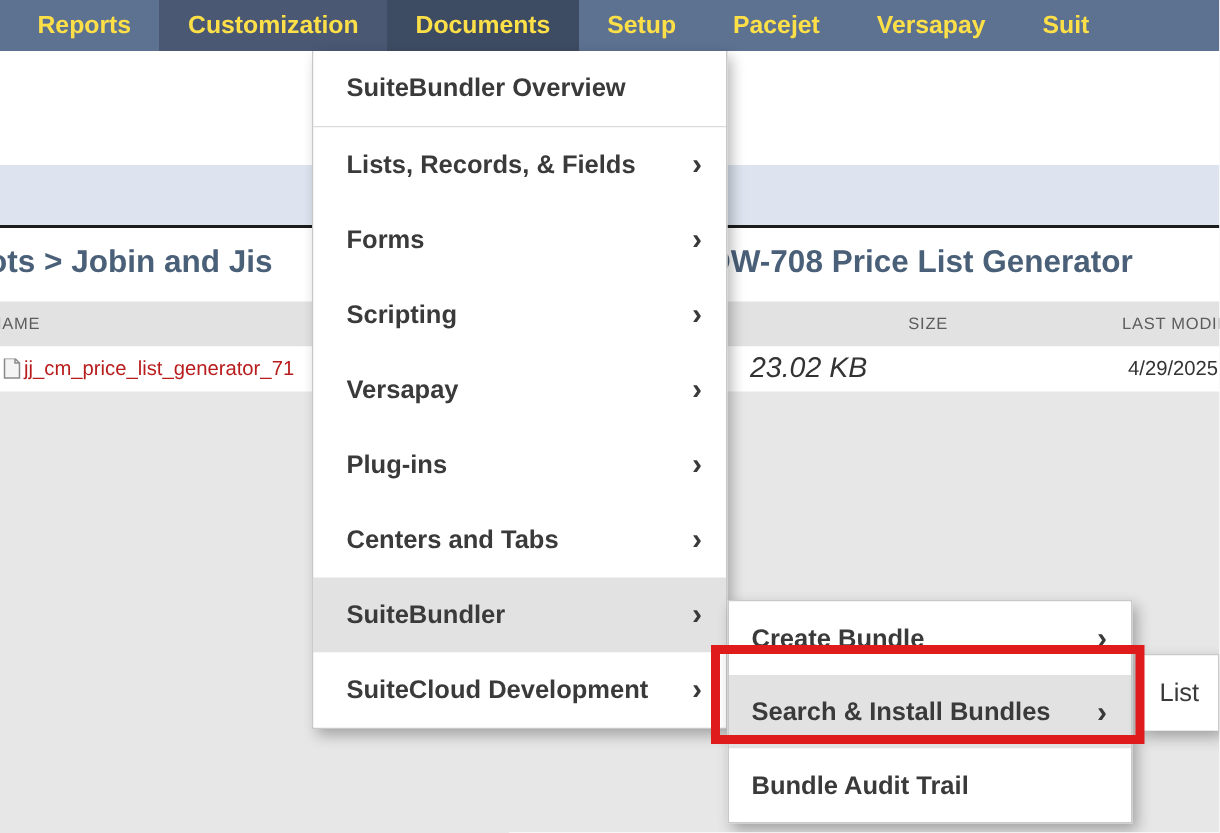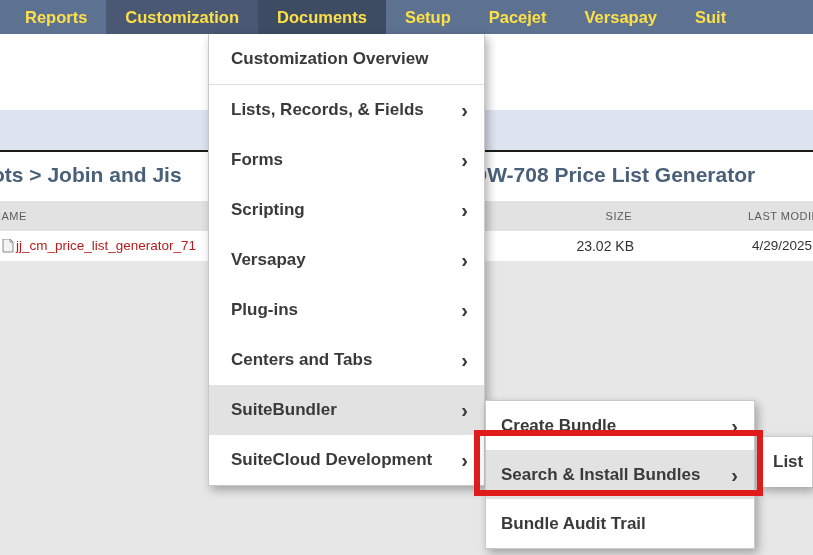--- a/index.html
+++ b/index.html
@@ -41,21 +41,21 @@
   }
   .col-name { left:-7px; }
   .col-size { left:500px; width:132px; text-align:right; }
   .col-mod  { left:748px; width:130px; overflow:hidden; }
   .tbl-row {
     position:absolute; left:0; top:231px; width:813px; height:30px;
     background:#ffffff; z-index:1;
   }
   .tbl-row span { position:absolute; top:0; line-height:30px; white-space:nowrap; }
   .cell-name { left:16px; font-size:13.5px; color:#b91c1c; cursor:pointer; }
-  .cell-size { left:500px; width:134px; text-align:right; font-size:14px; color:#333; }
+  .cell-size { left:500px; width:134px; font-size:19px; color:#333;font-style:italic; }
   .cell-mod  { left:752px; font-size:13.5px; color:#333; }
   .file-ic { position:absolute; left:2px; top:8px; z-index:1; }
   .gray-area {
     position:absolute; left:0; top:261px; width:813px; height:294px;
     background:#e7e7e7; z-index:1;
   }
   
   .menu-panel {
     position:absolute; background:#fff; z-index:10;
     border:1px solid #c9c9c9; border-top:none;
@@ -74,21 +74,21 @@
   }
   .menu-sub .menu-item { padding-left:15px; height:49px; }
   .menu-item.divided { border-bottom:1px solid #dcdcdc; height:51px; }
   .menu-item.hovered { background:#e2e2e2; }
   .chev {
     margin-left:auto; font-size:20px; font-weight:bold; color:#3a3a3a;
     line-height:1; padding-left:12px;
   }
   .flyout-item {
     height:50px; line-height:50px; padding-left:13px; font-size:17px;
-    font-weight:bold; color:#3a3a3a; cursor:pointer; background:#fff;
+    font-weight:normal; color:#3a3a3a; cursor:pointer; background:#fff;
   }
   
   .anno-box {
     position:absolute; left:474px; top:430px; width:289px; height:66px;
     border:6px solid #e01b1b; z-index:30; pointer-events:none;
   }
 </style>
 </head>
 <body>
 
@@ -122,21 +122,21 @@
     <div class="nav-item open-tab">Customization</div>
     <div class="nav-item dark-tab">Documents</div>
     <div class="nav-item">Setup</div>
     <div class="nav-item">Pacejet</div>
     <div class="nav-item">Versapay</div>
     <div class="nav-item">Suit</div>
   </div>
 
   <div class="menu-panel menu-main">
     <div class="menu-item divided">
-      <span>Customization Overview</span>
+      <span>SuiteBundler Overview</span>
     </div>
     <div class="menu-item">
       <span>Lists, Records, &amp; Fields</span>
       <span class="chev">›</span>
     </div>
     <div class="menu-item">
       <span>Forms</span>
       <span class="chev">›</span>
     </div>
     <div class="menu-item">

